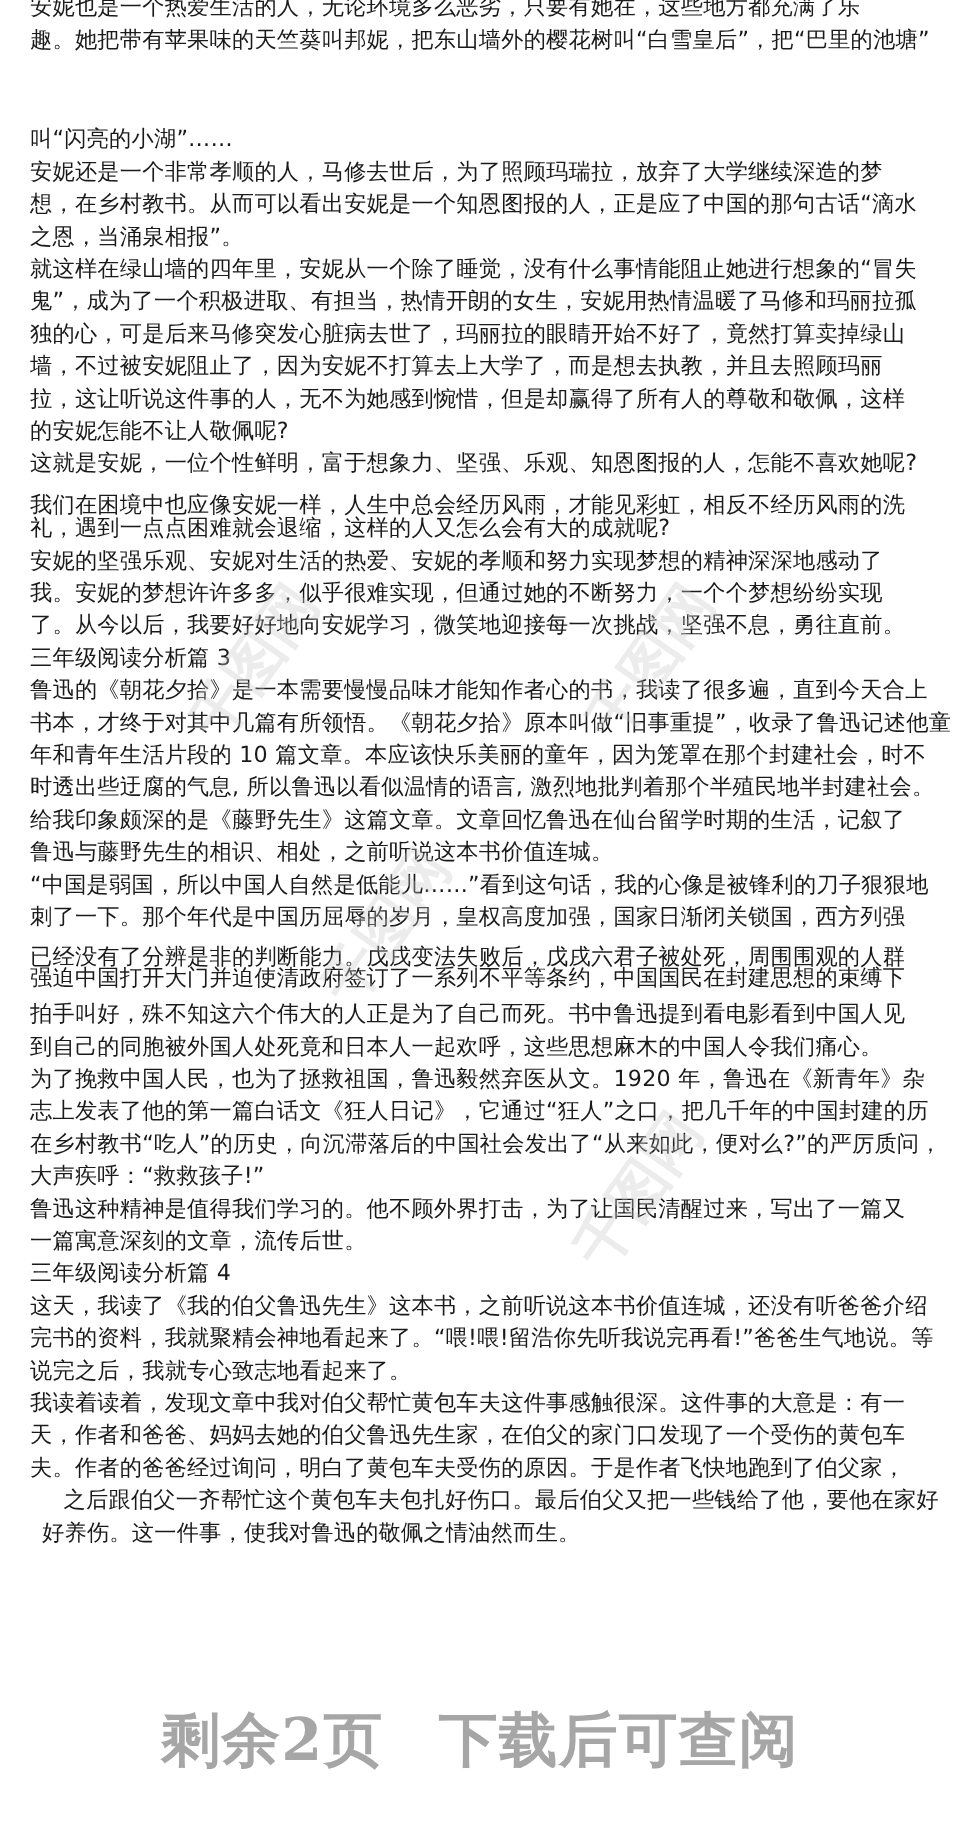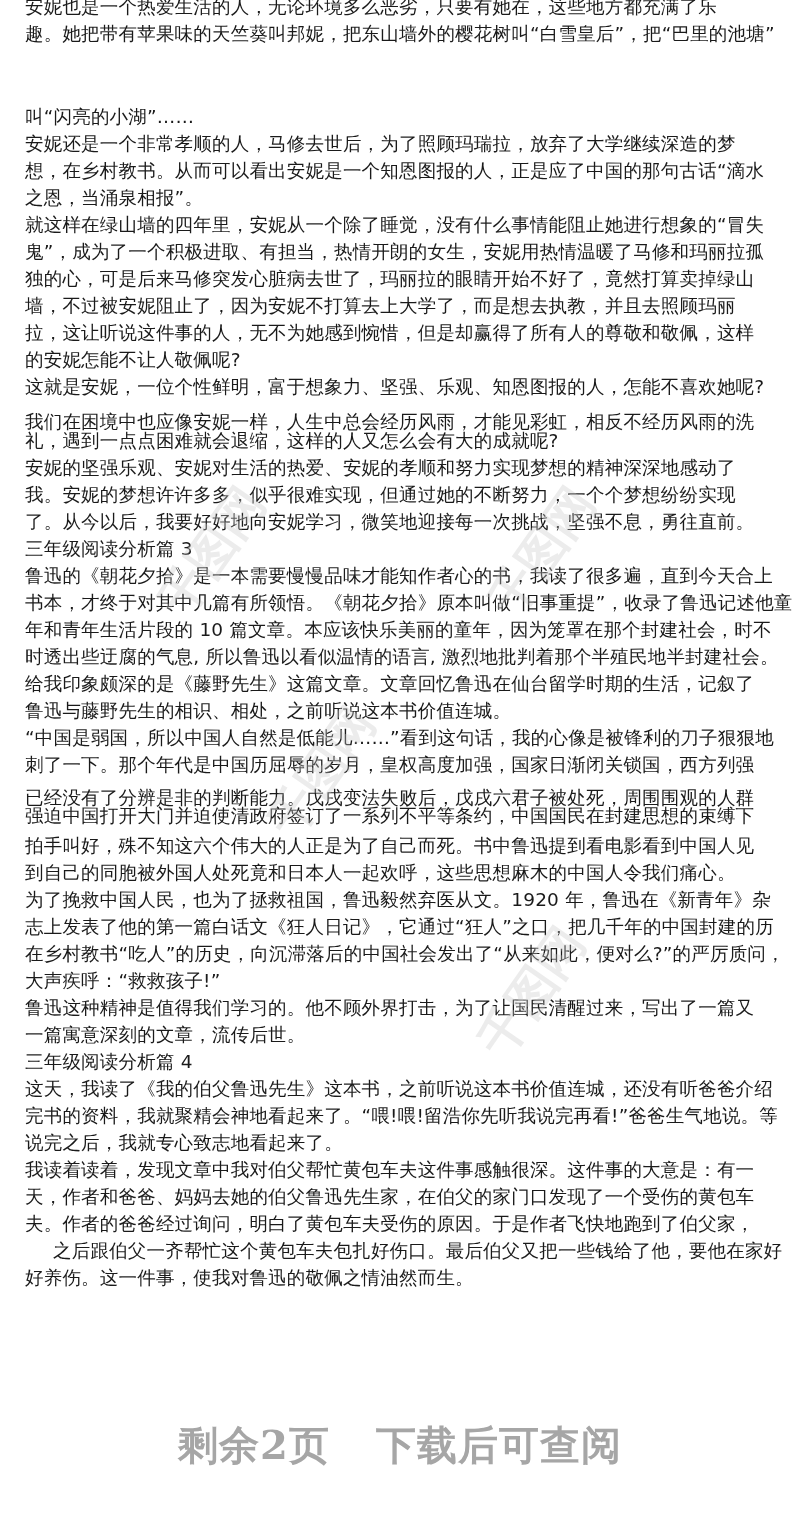--- a/index.html
+++ b/index.html
@@ -4,21 +4,21 @@
 <style>
   html, body { margin: 0; padding: 0; background: #ffffff; }
   body { width: 800px; height: 1528px; position: relative; overflow: hidden;
          font-family: "DejaVu Sans", "Liberation Sans", sans-serif; color: #1a1a1a; }
   .page { position: absolute; left: 0; top: 0; width: 712px; height: 1528px; }
   .line { position: absolute; left: 25px; width: 760px; font-size: 18.5px; line-height: 27px;
           white-space: nowrap; letter-spacing: 0.2px; }
   .watermark { position: absolute; color: rgba(200,200,200,0.35); font-size: 48px; font-weight: bold;
                transform: rotate(-55deg); white-space: nowrap; pointer-events: none; }
   .footer-banner { position: absolute; left: 0; top: 1418px; width: 800px; text-align: center;
-                   font-size: 40px; font-weight: bold; color: #a6a6a6; letter-spacing: 1px;
+                   font-size: 49px; font-weight: bold; color: #a6a6a6; letter-spacing: 1px;
                    font-family: "DejaVu Serif", "Liberation Serif", serif; }
   .footer-banner span { display: inline-block; }
   .footer-banner .gap { width: 46px; }
 </style>
 </head>
 <body>
 
 <div class="page">
   <div id="lines">
       <div class="line" style="top: -7px;">安妮也是一个热爱生活的人，无论环境多么恶劣，只要有她在，这些地方都充满了乐</div>
@@ -59,21 +59,21 @@
       <div class="line" style="top: 994px;">鲁迅这种精神是值得我们学习的。他不顾外界打击，为了让国民清醒过来，写出了一篇又</div>
       <div class="line" style="top: 1021px;">一篇寓意深刻的文章，流传后世。</div>
       <div class="line" style="top: 1048px;">三年级阅读分析篇 4</div>
       <div class="line" style="top: 1075px;">这天，我读了《我的伯父鲁迅先生》这本书，之前听说这本书价值连城，还没有听爸爸介绍</div>
       <div class="line" style="top: 1102px;">完书的资料，我就聚精会神地看起来了。“喂!喂!留浩你先听我说完再看!”爸爸生气地说。等</div>
       <div class="line" style="top: 1129px;">说完之后，我就专心致志地看起来了。</div>
       <div class="line" style="top: 1156px;">我读着读着，发现文章中我对伯父帮忙黄包车夫这件事感触很深。这件事的大意是：有一</div>
       <div class="line" style="top: 1183px;">天，作者和爸爸、妈妈去她的伯父鲁迅先生家，在伯父的家门口发现了一个受伤的黄包车</div>
       <div class="line" style="top: 1210px;">夫。作者的爸爸经过询问，明白了黄包车夫受伤的原因。于是作者飞快地跑到了伯父家，</div>
       <div class="line" style="top: 1237px; margin-left: 28px;">之后跟伯父一齐帮忙这个黄包车夫包扎好伤口。最后伯父又把一些钱给了他，要他在家好</div>
-      <div class="line" style="top: 1264px;">好养伤。这一件事，使我对鲁迅的敬佩之情油然而生。</div>
+      <div class="line" style="top: 1264px; margin-left: 10px;">好养伤。这一件事，使我对鲁迅的敬佩之情油然而生。</div>
     </div>
 
   <div class="watermark" style="left:140px; top:520px;">千图网</div>
   <div class="watermark" style="left:470px; top:520px;">千图网</div>
   <div class="watermark" style="left:250px; top:740px;">千图网</div>
   <div class="watermark" style="left:460px; top:960px;">千图网</div>
 
   <div class="footer-banner">
     <span>剩余2页</span><span class="gap"></span><span>下载后可查阅</span>
   </div>

